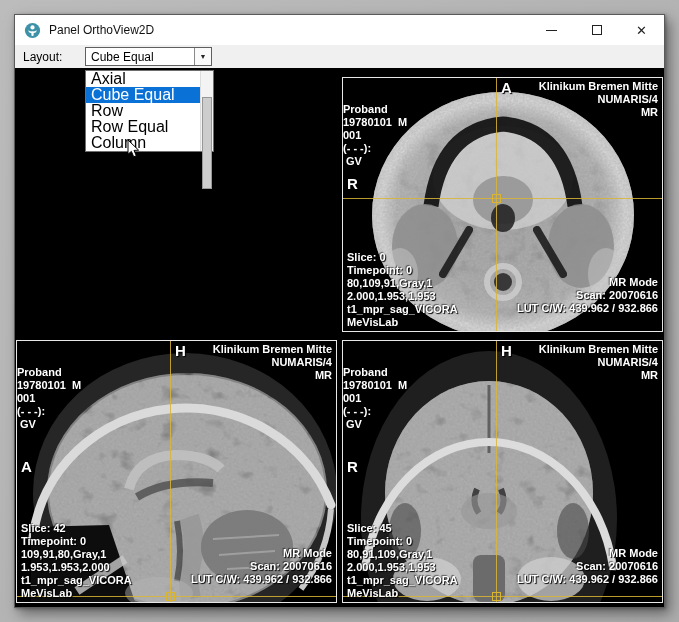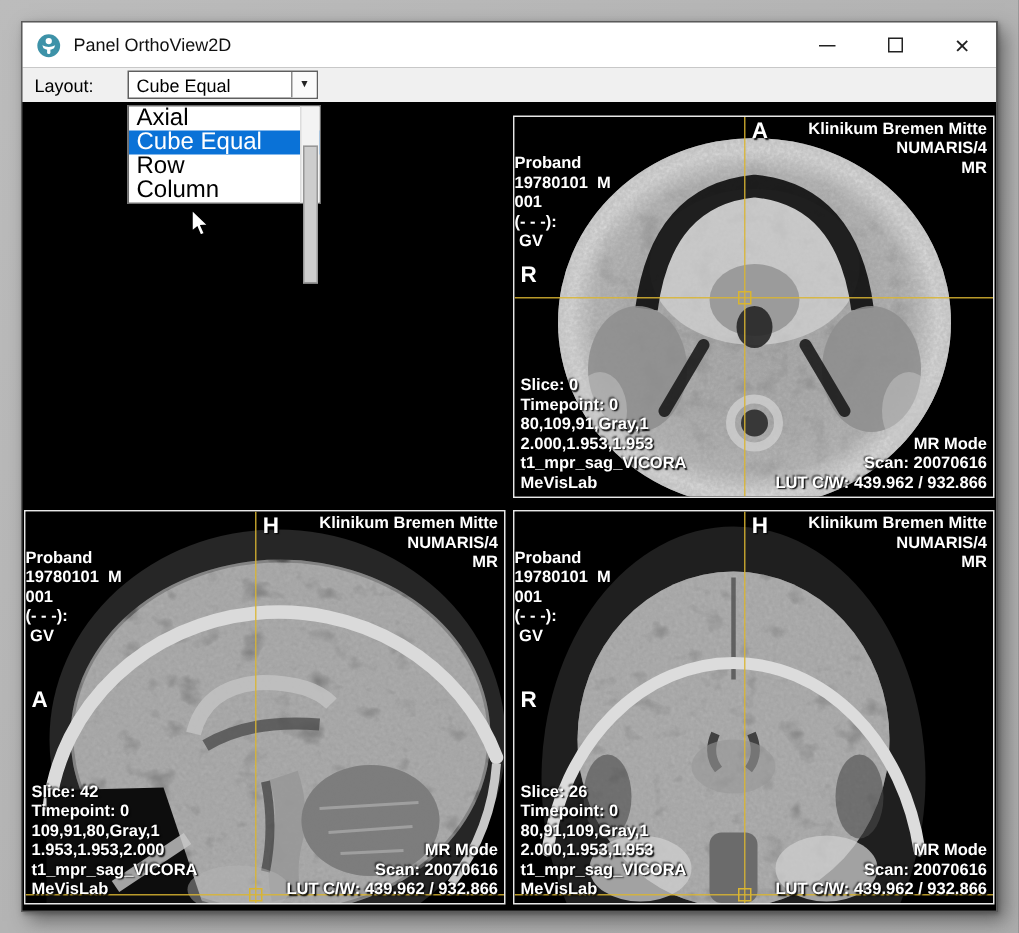--- a/index.html
+++ b/index.html
@@ -35,21 +35,21 @@
   #vp-axial    { left:327px; top:9px;   width:321px; height:255px; }
   #vp-sagittal { left:1px;   top:272px; width:321px; height:263px; }
   #vp-coronal  { left:327px; top:272px; width:321px; height:263px; }
   .viewport svg { position:absolute; left:0; top:0; z-index:1; }
   .ovl { position:absolute; z-index:3; color:#fff; font-weight:bold; font-size:11px; line-height:13px;
          text-shadow:1px 1px 1px #000, -1px -1px 1px rgba(0,0,0,.55); }
   .ovl div { white-space:pre; }
   .pt   { left:0; top:2px;margin-top:23px; }
   .site { right:4px; top:2px; text-align:right; }
   .info { left:4px; bottom:2px; }
-  .mode { right:4px; bottom:2px; text-align:right; }
+  .mode { right:4px; bottom:16px; text-align:right; }
   .mk { font-size:15px; line-height:16px; }
   .mk-top  { left:calc(48% + 5px); top:2px; }
   .mk-side { left:4px; }
   #vp-axial .mk-side { top:98px; }
   #vp-sagittal .mk-side, #vp-coronal .mk-side { top:118px; }
   .xh-v { position:absolute; top:0; bottom:0; width:1px; left:48%; background:#d9b531; opacity:.85; z-index:2; }
   .xh-h { position:absolute; left:0; right:0; height:1px; background:#d9b531; opacity:.85; z-index:2; }
   #vp-axial .xh-h { top:120px; }
   #vp-sagittal .xh-h, #vp-coronal .xh-h { top:255px; }
   .xh-box { position:absolute; width:9px; height:9px; border:1px solid #d9b531; left:calc(48% - 4px); z-index:2; }
@@ -290,39 +290,40 @@
         <div> GV</div>
       </div>
       <div class="ovl site">
         <div>Klinikum Bremen Mitte</div>
           <div>NUMARIS/4</div>
           <div>MR</div>
       </div>
       <div class="ovl mk mk-top">H</div>
       <div class="ovl mk mk-side">R</div>
       <div class="ovl info">
-        <div>Slice: 26</div>
+        <div>Slice: 45</div>
           <div>Timepoint: 0</div>
         <div>80,91,109,Gray,1</div>
           <div>2.000,1.953,1.953</div>
         <div>t1_mpr_sag_VICORA</div>
           <div>MeVisLab</div>
       </div>
       <div class="ovl mode">
         <div>MR Mode</div>
           <div>Scan: 20070616</div>
           <div>LUT C/W: 439.962 / 932.866</div>
       </div>
     </div>
   </div>
 
   <div class="dropdown">
     <div class="dd-item">Axial</div>
     <div class="dd-item sel">Cube Equal</div>
     <div class="dd-item">Row</div>
+    <div class="dd-item">Row Equal</div>
     <div class="dd-item">Column</div>
     <div class="dd-scroll">
       <div class="dd-thumb"></div>
     </div>
   </div>
 
   <svg class="cursor" width="13" height="19" viewBox="0 0 13 19">
     <path d="M1,1 L1,15.2 L4.4,12.4 L6.7,17.8 L9.3,16.7 L7,11.4 L11.6,11.2 Z" fill="#fff" stroke="#000" stroke-width="1"></path>
   </svg>
 

